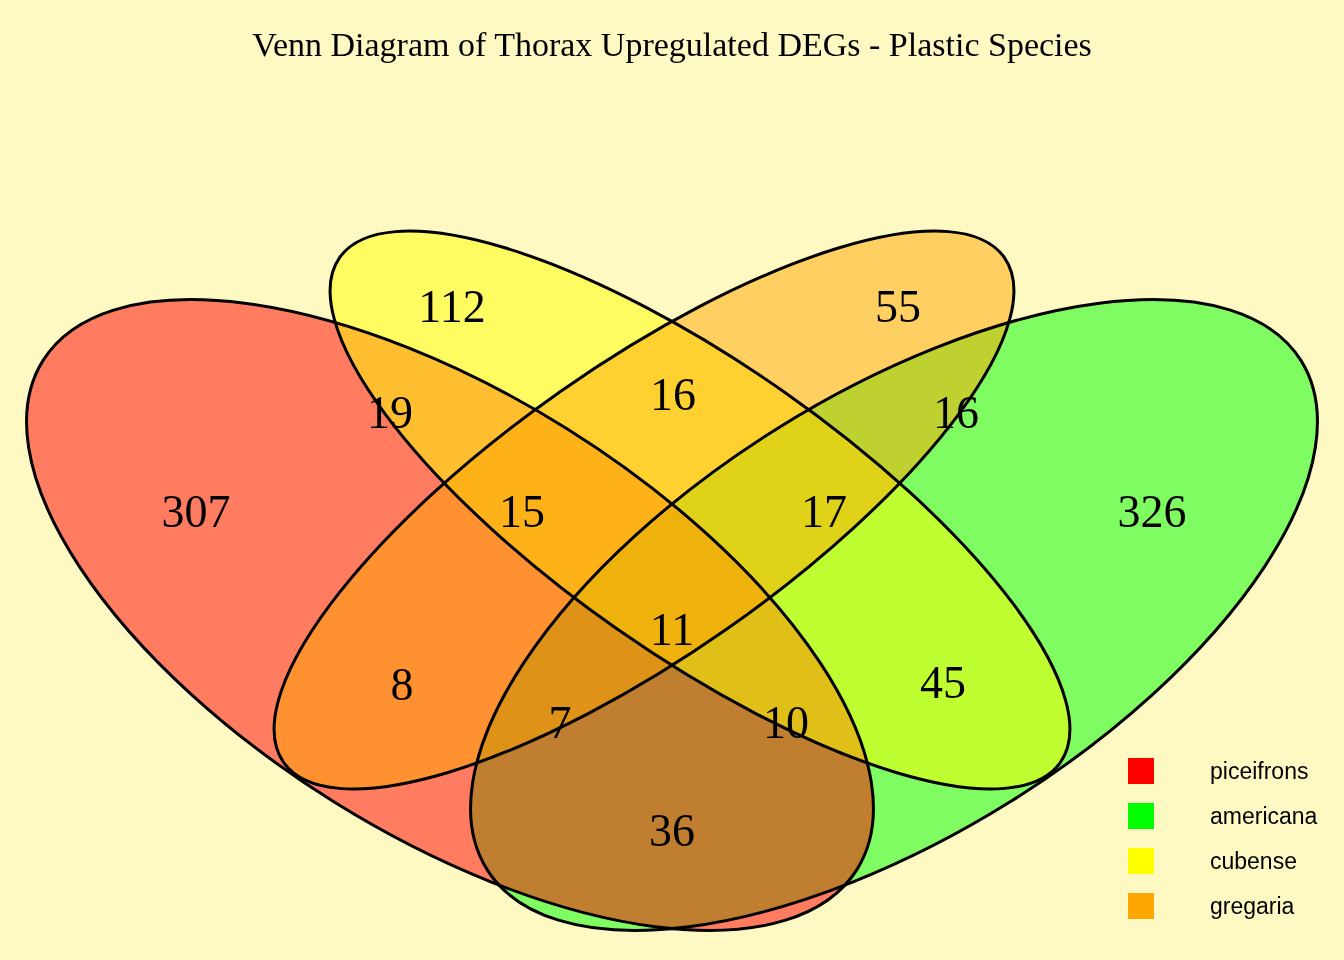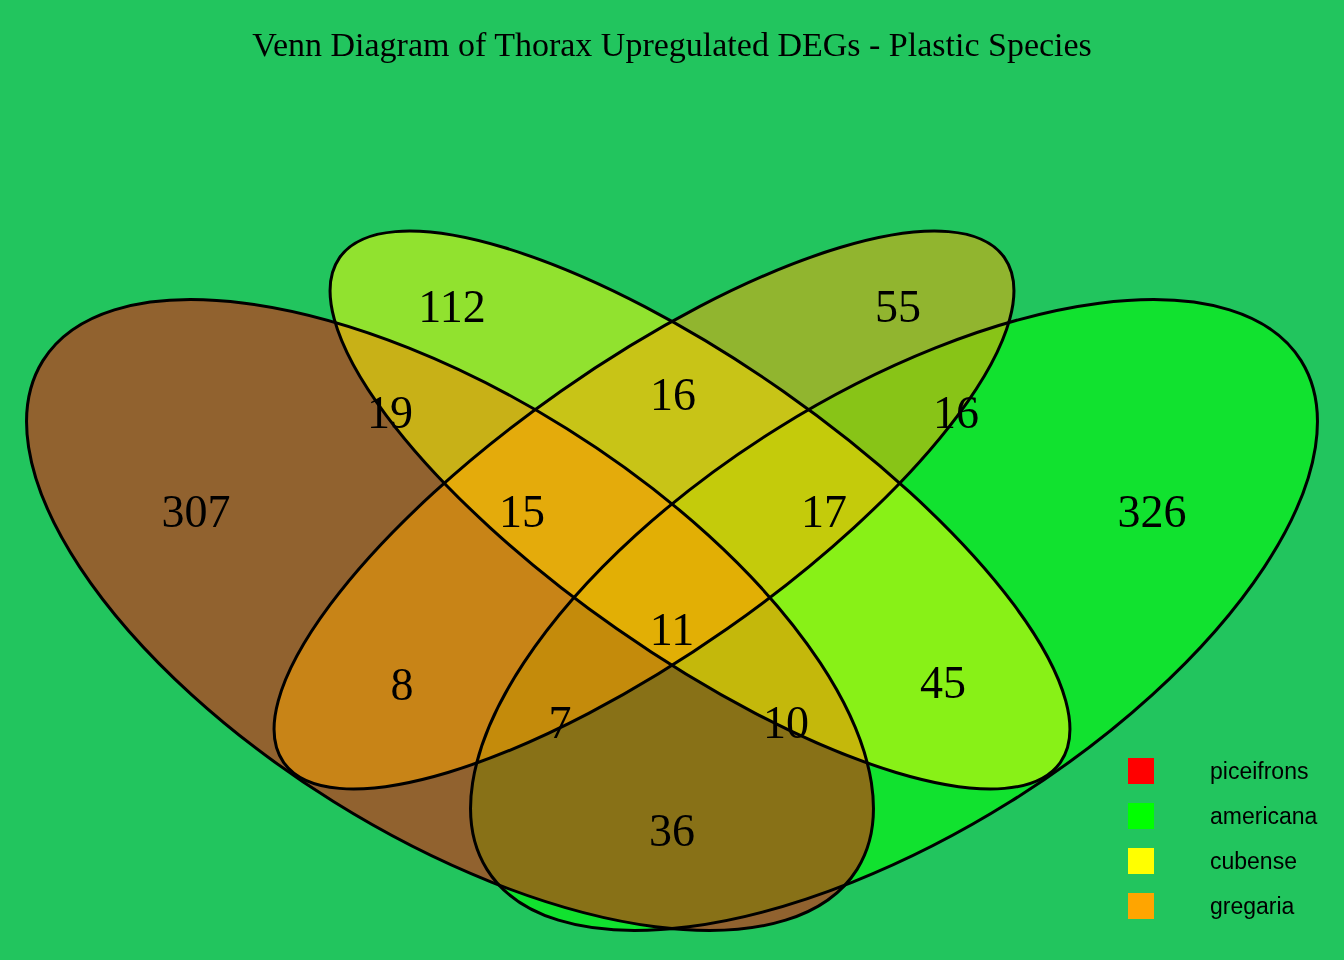--- a/index.html
+++ b/index.html
@@ -8,21 +8,21 @@
     width: 1344px;
     height: 960px;
     background: #ffffff;
     overflow: hidden;
     font-family: "Liberation Serif", "DejaVu Serif", serif;
   }
   .stage {
     position: relative;
     width: 1344px;
     height: 960px;
-    background: #22c55e;
+    background: #fef9c3;
   }
   svg text.title {
     font-family: "Liberation Serif", "DejaVu Serif", serif;
     font-size: 34px;
     fill: #000000;
   }
   svg text.count {
     font-family: "Liberation Serif", "DejaVu Serif", serif;
     font-size: 46px;
     fill: #000000;

